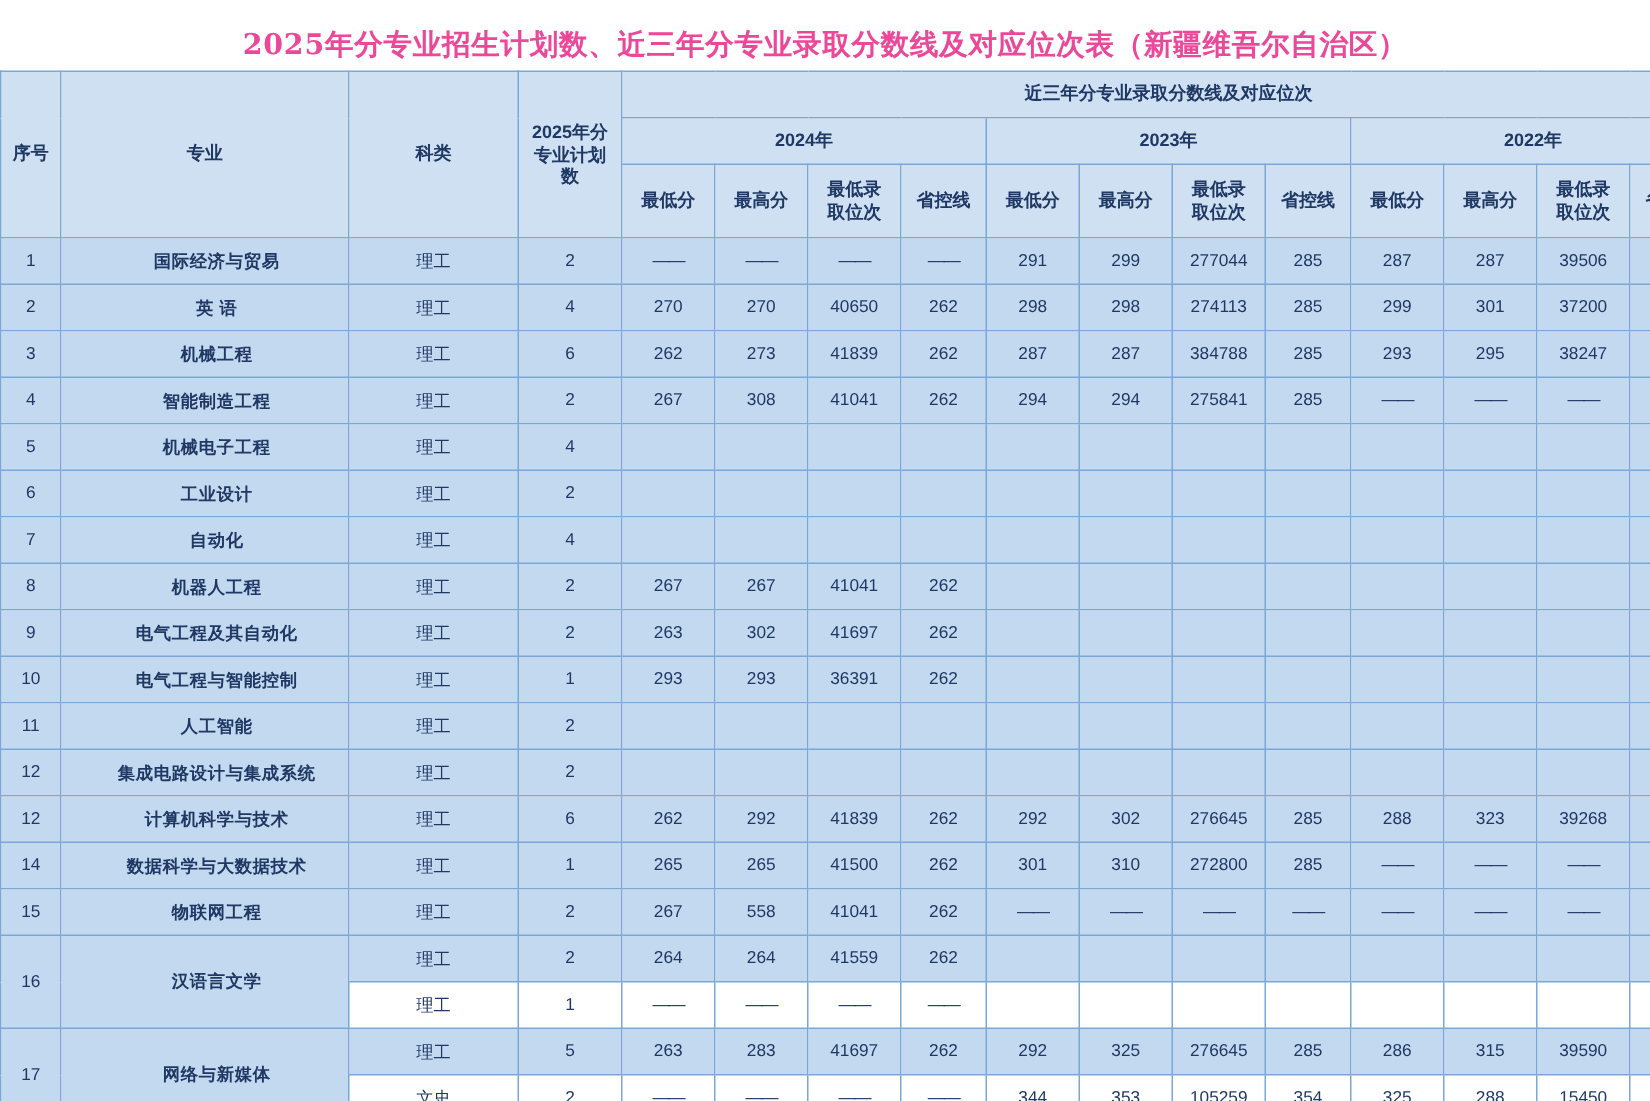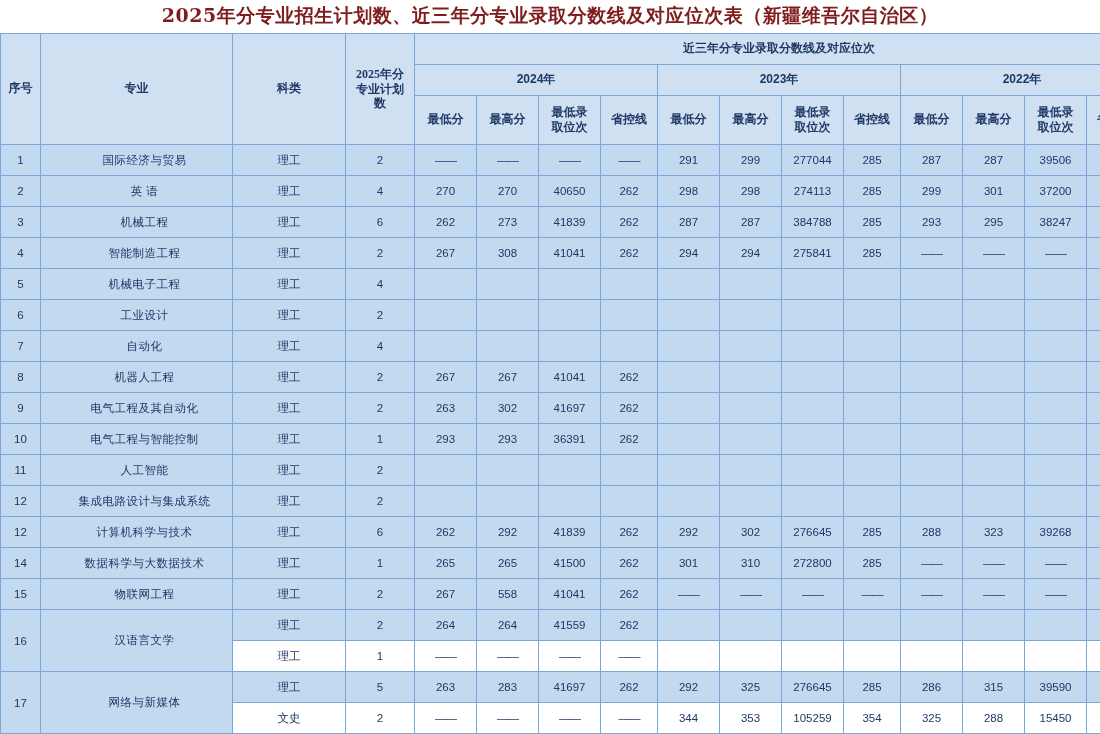--- a/index.html
+++ b/index.html
@@ -8,22 +8,22 @@
     background:#ffffff;
     font-family:"Liberation Sans","DejaVu Sans",sans-serif;
     color:#1f3864;
     overflow:hidden;
   }
   #title{
     text-align:center;
     font-family:"DejaVu Serif","Liberation Serif",serif;
     font-weight:bold;
     font-size:19px;
-    color:#7f1d1d;
-    padding:3px 0 4px 0;
+    color:#ec4899;
+    padding:17px 0 4px 0;
     letter-spacing:0.5px;
   }
   table{
     border-collapse:collapse;
     width:1100px;
     table-layout:fixed;
   }
   th,td{
     border:1px solid #7ba7d7;
     text-align:center;
@@ -36,21 +36,21 @@
     white-space:nowrap;
   }
   thead th{
     background:#cfe0f3;
     font-weight:bold;
     font-size:12px;
     line-height:1.15;
     color:#1f3864;
   }
   thead th.tall{height:48px;margin-left:12px;}
-  td.major{font-weight:normal;letter-spacing:0.5px;padding-left:16px;}
+  td.major{font-weight:bold;letter-spacing:0.5px;padding-left:16px;}
   tbody tr.shade td{background:#c3d9f0;}
   tbody tr.plain td{background:#ffffff;}
   td.num{font-family:"Liberation Sans",sans-serif;}
   .dash{letter-spacing:-1px;}
   col.c0{width:40px;}
   col.c1{width:192px;}
   col.c2{width:113px;}
   col.c3{width:69px;}
   col.c4{width:62px;}
   col.c5{width:62px;}
@@ -87,21 +87,21 @@
     <col class="c12">
       <col class="c13">
       <col class="c14">
       <col class="c15">
   </colgroup>
   <thead>
     <tr>
       <th rowspan="3">序号</th>
       <th rowspan="3">专业</th>
       <th rowspan="3">科类</th>
-      <th rowspan="3"><span style="display:inline-block;width:52px;white-space:normal;line-height:1.2;font-family:Liberation Serif, serif;">2025年分专业计划数</span></th>
+      <th rowspan="3"><span style="display:inline-block;width:52px;white-space:normal;line-height:1.2;">2025年分专业计划数</span></th>
       <th colspan="12">近三年分专业录取分数线及对应位次</th>
     </tr>
     <tr>
       <th colspan="4">2024年</th>
       <th colspan="4">2023年</th>
       <th colspan="4">2022年</th>
     </tr>
     <tr>
       <th class="tall">最低分</th>
       <th class="tall">最高分</th>

